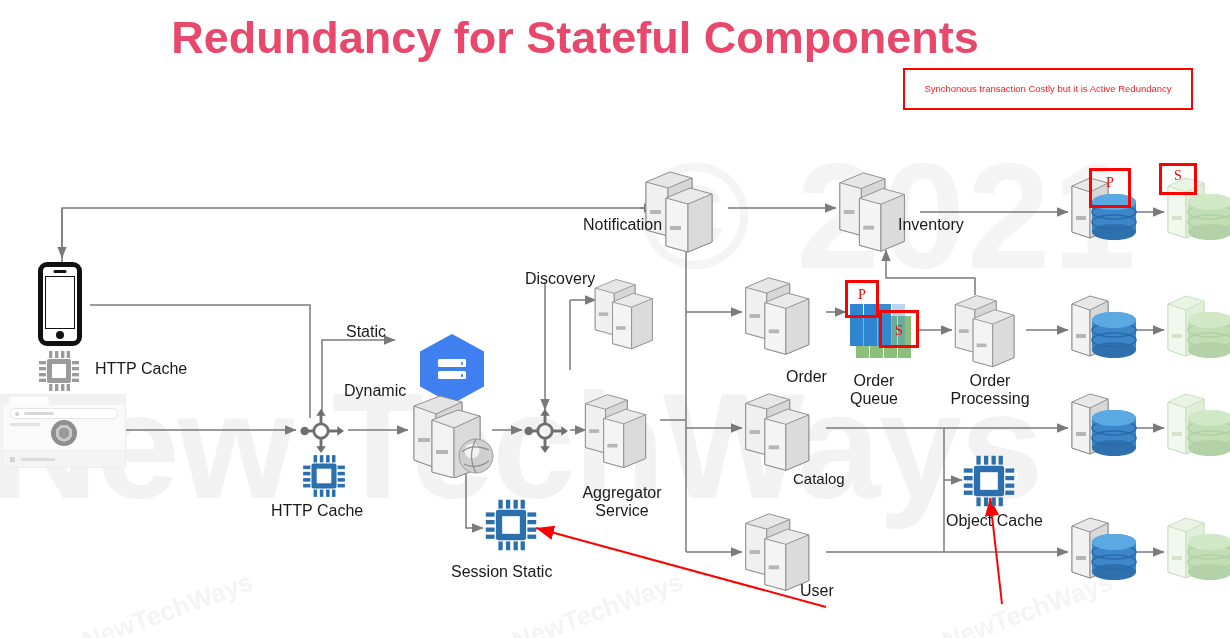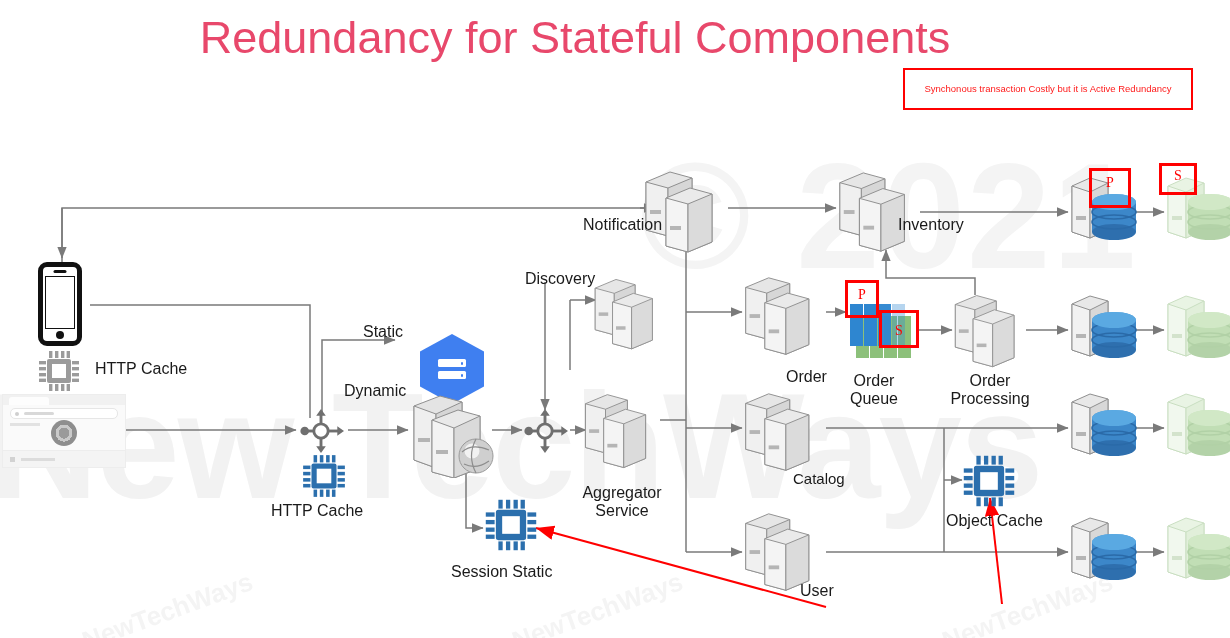--- a/index.html
+++ b/index.html
@@ -12,21 +12,21 @@
 
   
   .wm{position:absolute;color:#f2f2f2;font-weight:700;user-select:none;white-space:nowrap;pointer-events:none;z-index:0;}
   .wm-big{font-size:150px;letter-spacing:-2px;}
   .wm-year{font-size:150px;letter-spacing:2px;color:#f4f4f4;}
   .wm-small{font-size:26px;color:#f4f4f4;transform:rotate(-20deg);font-weight:700;}
 
   
   #title{
     position:absolute;left:0;top:12px;width:1150px;text-align:center;
-    font-size:45px;font-weight:400;letter-spacing:0px;z-index:6;
+    font-size:45px;font-weight:700;letter-spacing:0px;z-index:6;
   }
 
   
   #wires{position:absolute;left:0;top:0;width:1230px;height:638px;z-index:2;}
 
   
   .node{position:absolute;z-index:4;}
   .lbl{position:absolute;z-index:5;font-size:15px;color:#1a1a1a;white-space:nowrap;line-height:1.15;}
   .lbl.c{text-align:center;}
 
@@ -212,21 +212,21 @@
       </g>
       <g fill="#6f6f6f">
         <path d="M24,0 l5,7 h-10 z"></path>
           <path d="M24,46 l5,-7 h-10 z"></path>
         <path d="M48,23 l-7,5 v-10 z"></path>
         <circle cx="7" cy="23" r="4.5"></circle>
       </g>
     </svg>
   </div>
 
-  <div class="lbl" style="left:363px;top:323px;font-size:16px;">Static</div>
+  <div class="lbl" style="left:346px;top:323px;font-size:16px;">Static</div>
   <div class="lbl" style="left:344px;top:382px;font-size:16px;">Dynamic</div>
 
   <div class="node" style="left:300px;top:452px;">
     <svg width="48" height="48" viewBox="0 0 46 46">
       <g fill="#2b6fad">
         <rect x="11" y="11" width="24" height="24" rx="2"></rect>
         <rect x="16" y="16" width="14" height="14" fill="#ffffff"></rect>
         <rect x="13" y="3" width="3.4" height="7"></rect>
           <rect x="19" y="3" width="3.4" height="7"></rect>
         <rect x="25" y="3" width="3.4" height="7"></rect>

